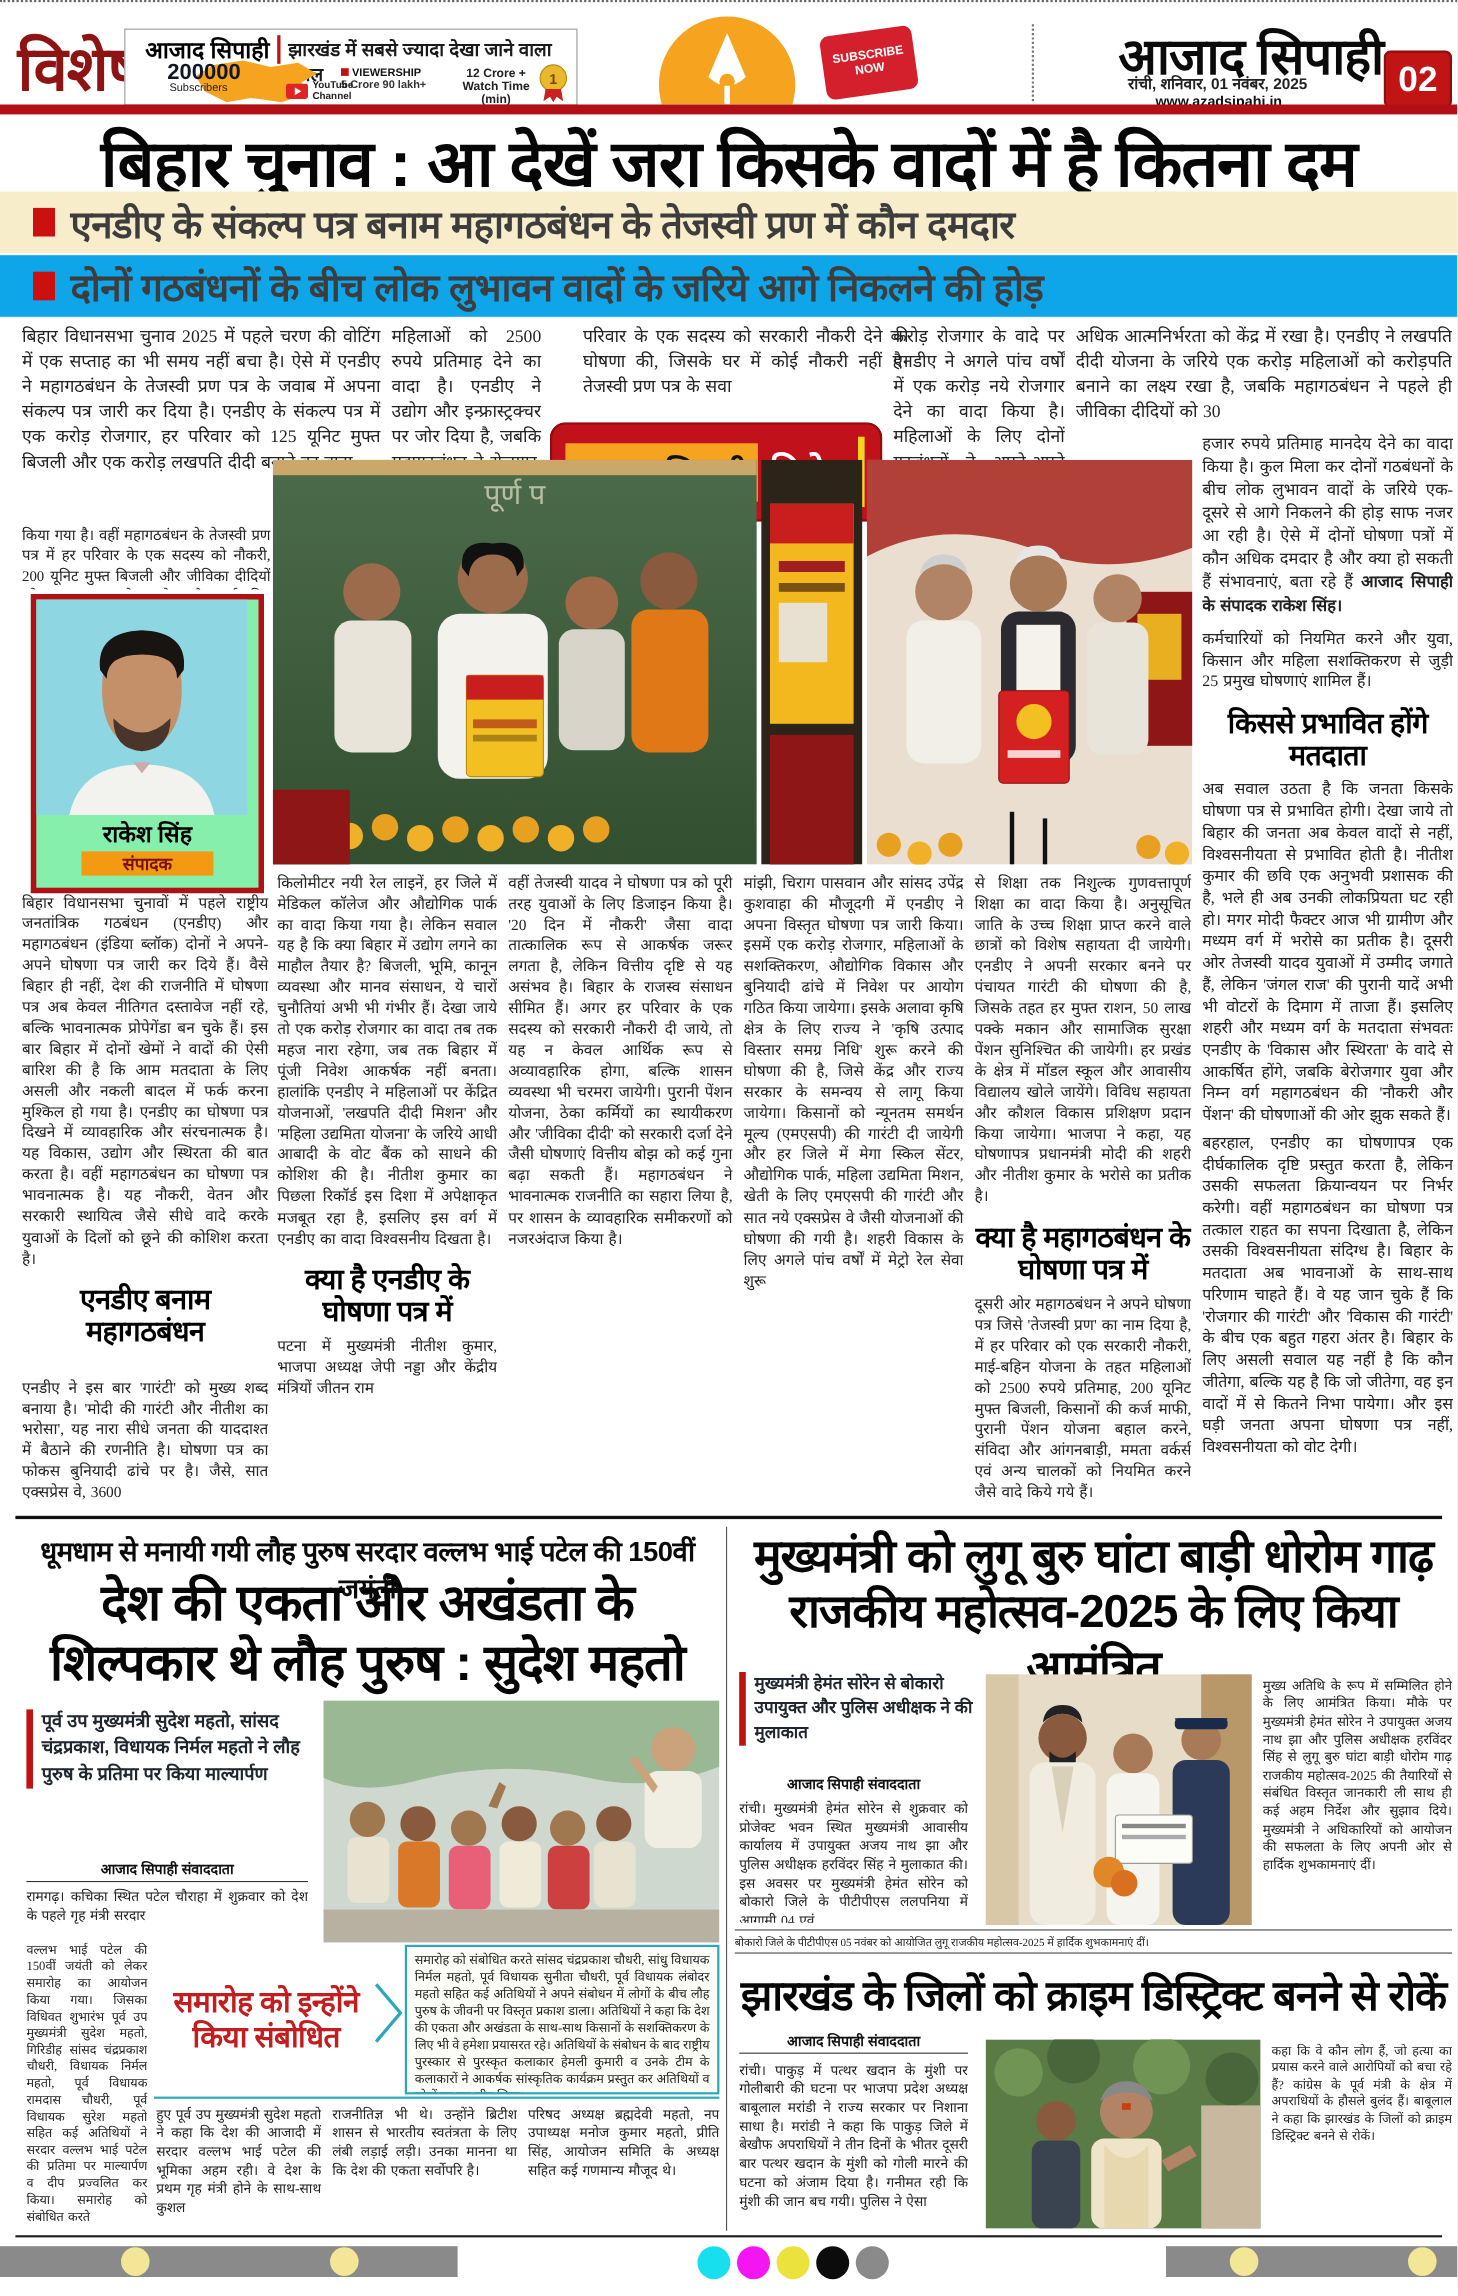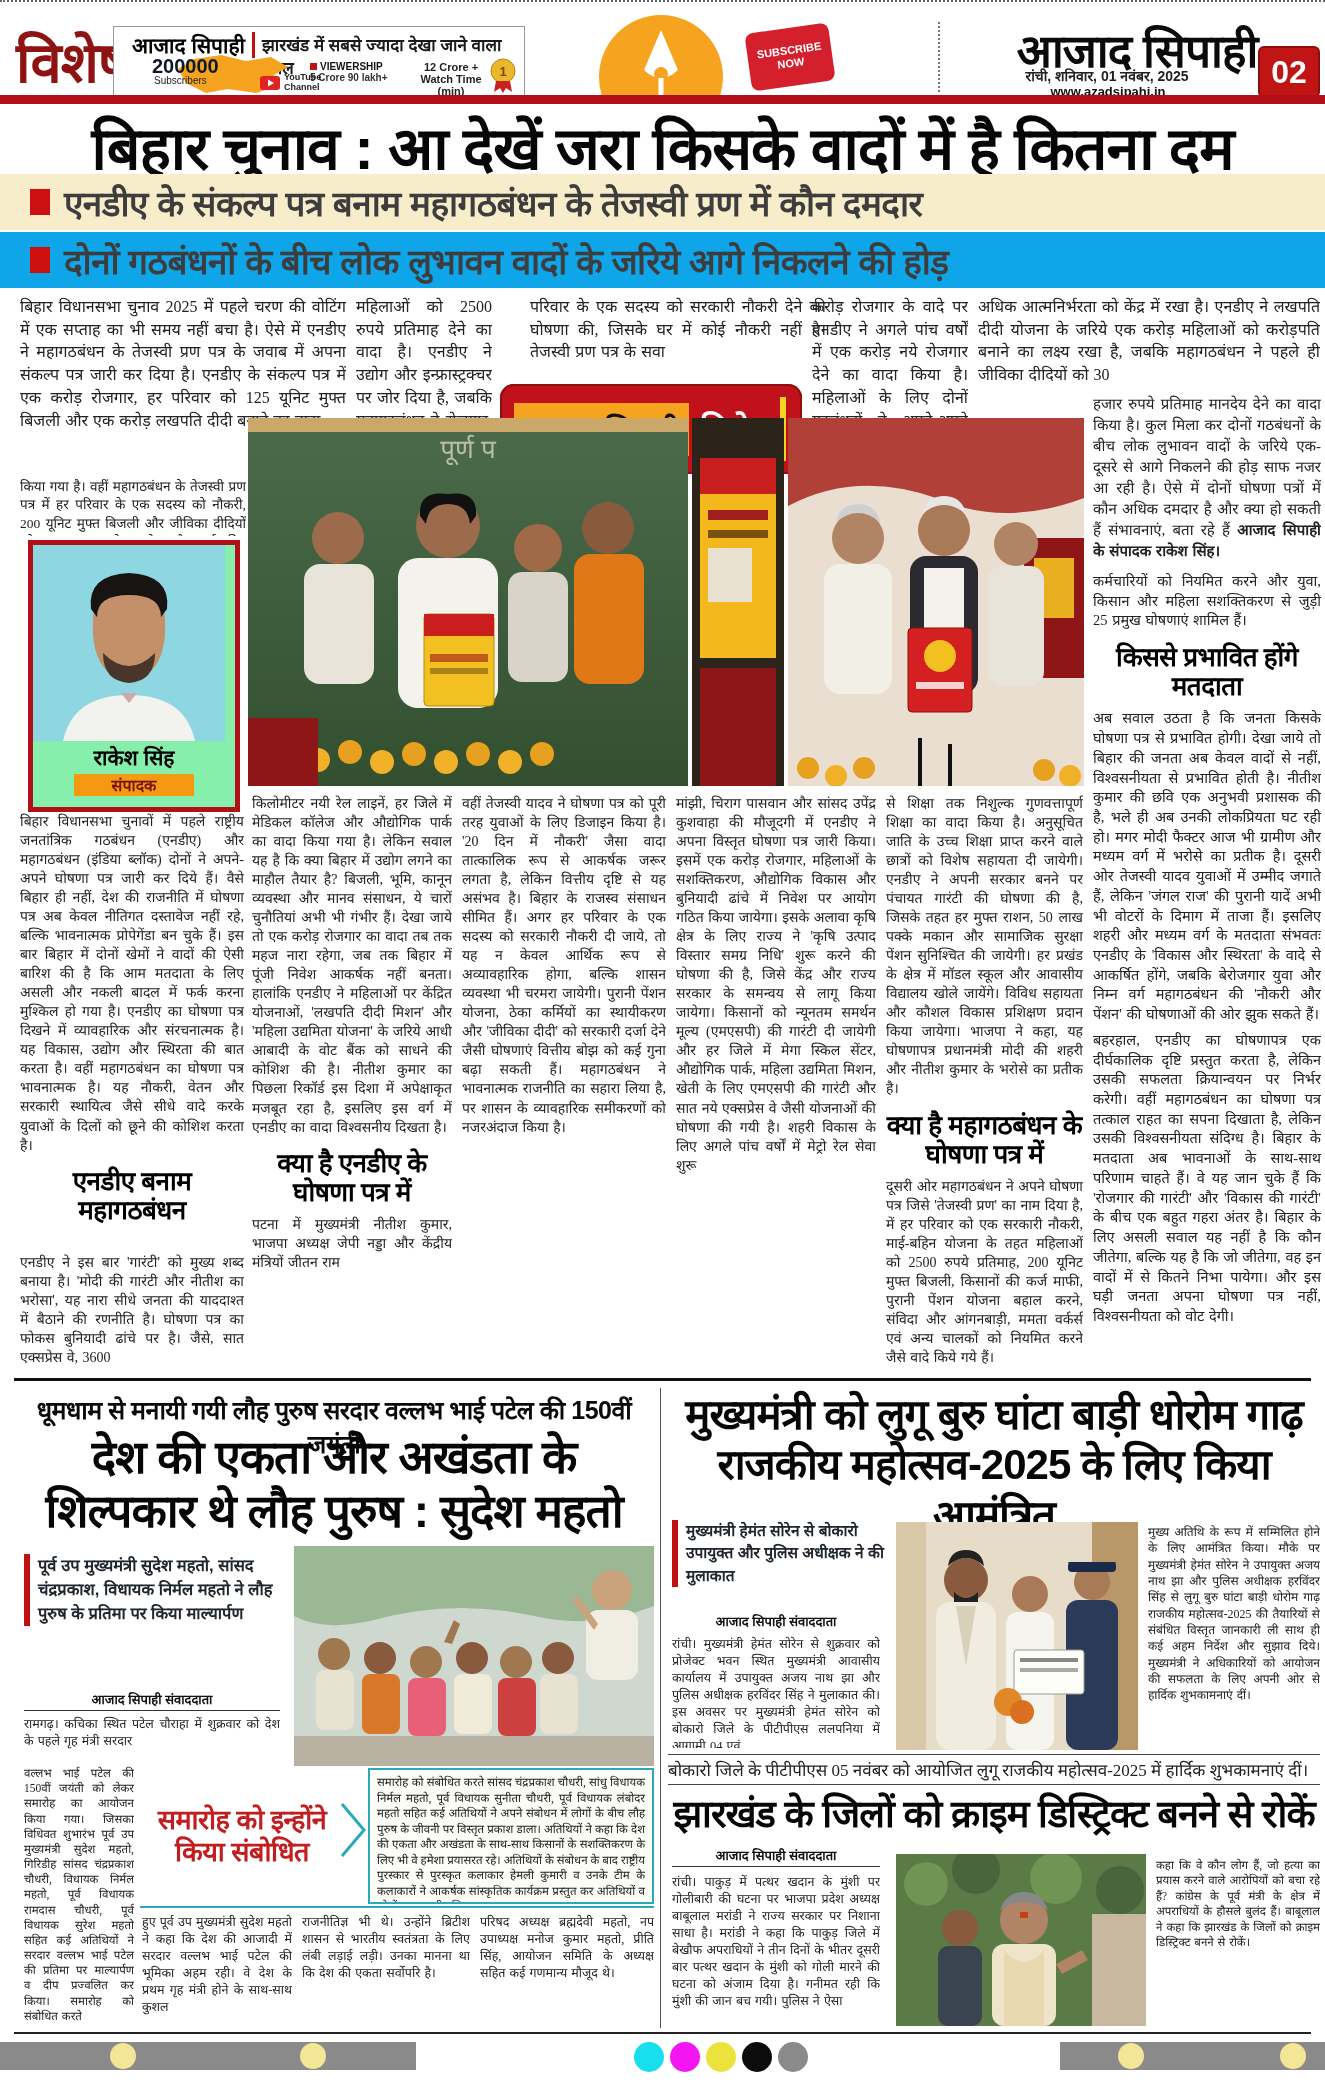--- a/index.html
+++ b/index.html
@@ -313,21 +313,21 @@
       <rect x="124" y="136" width="58" height="4" fill="#888"></rect>
       <rect x="124" y="146" width="58" height="4" fill="#aaa"></rect>
       <circle cx="112" cy="180" r="14" fill="#e08828"></circle>
         <circle cx="126" cy="190" r="12" fill="#d87020"></circle>
     </svg>
   </div>
 
   <div class="txt" style="left:1148px;top:1524px;width:172px;height:226px;font-size:12px;">मुख्य अतिथि के रूप में सम्मिलित होने के लिए आमंत्रित किया। मौके पर मुख्यमंत्री हेमंत सोरेन ने उपायुक्त अजय नाथ झा और पुलिस अधीक्षक हरविंदर सिंह से लुगू बुरु घांटा बाड़ी धोरोम गाढ़ राजकीय महोत्सव-2025 की तैयारियों से संबंधित विस्तृत जानकारी ली साथ ही कई अहम निर्देश और सुझाव दिये। मुख्यमंत्री ने अधिकारियों को आयोजन की सफलता के लिए अपनी ओर से हार्दिक शुभकामनाएं दीं।</div>
 
   <div class="abs" style="left:668px;top:1754px;width:652px;border-top:1px solid #444;border-bottom:1px solid #444;padding:3px 0;
-       font-size:17px;color:#222;text-align:justify;overflow:hidden;white-space:nowrap;">बोकारो जिले के पीटीपीएस  05 नवंबर को आयोजित लुगू  राजकीय महोत्सव-2025 में  हार्दिक शुभकामनाएं दीं।</div>
+       font-size:10px;color:#222;text-align:justify;overflow:hidden;white-space:nowrap;">बोकारो जिले के पीटीपीएस  05 नवंबर को आयोजित लुगू  राजकीय महोत्सव-2025 में  हार्दिक शुभकामनाएं दीं।</div>
 
   <div class="abs kicker" style="left:668px;top:1786px;width:652px;font-size:38px;letter-spacing:-1px;color:#060606;">झारखंड के जिलों को क्राइम डिस्ट्रिक्ट बनने से रोकें : बाबूलाल</div>
 
   <div class="abs byline" style="left:672px;top:1846px;width:208px;border-bottom:1px solid #333;padding-bottom:2px;">आजाद सिपाही संवाददाता</div>
   <div class="txt" style="left:672px;top:1874px;width:208px;height:156px;font-size:12.5px;">रांची। पाकुड़ में पत्थर खदान के मुंशी पर गोलीबारी की घटना पर भाजपा प्रदेश अध्यक्ष बाबूलाल मरांडी ने राज्य सरकार पर निशाना साधा है। मरांडी ने कहा कि पाकुड़ जिले में बेखौफ अपराधियों ने तीन दिनों के भीतर दूसरी बार पत्थर खदान के मुंशी को गोली मारने की घटना को अंजाम दिया है। गनीमत रही कि मुंशी की जान बच गयी। पुलिस ने ऐसा</div>
 
   <div class="abs" style="left:896px;top:1854px;width:250px;height:172px;">
     <svg width="250" height="172" viewBox="0 0 250 172">
       <rect width="250" height="172" fill="#5a7a46"></rect>
       <circle cx="30" cy="30" r="22" fill="#6f9454"></circle>

